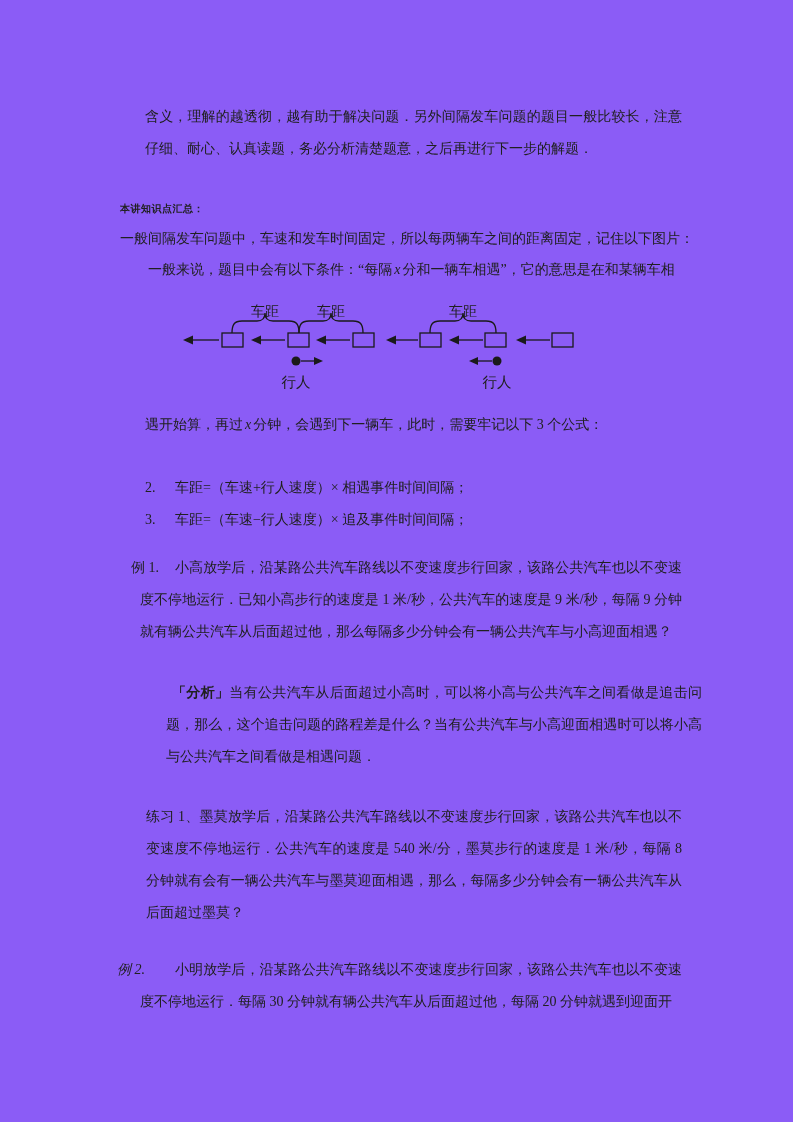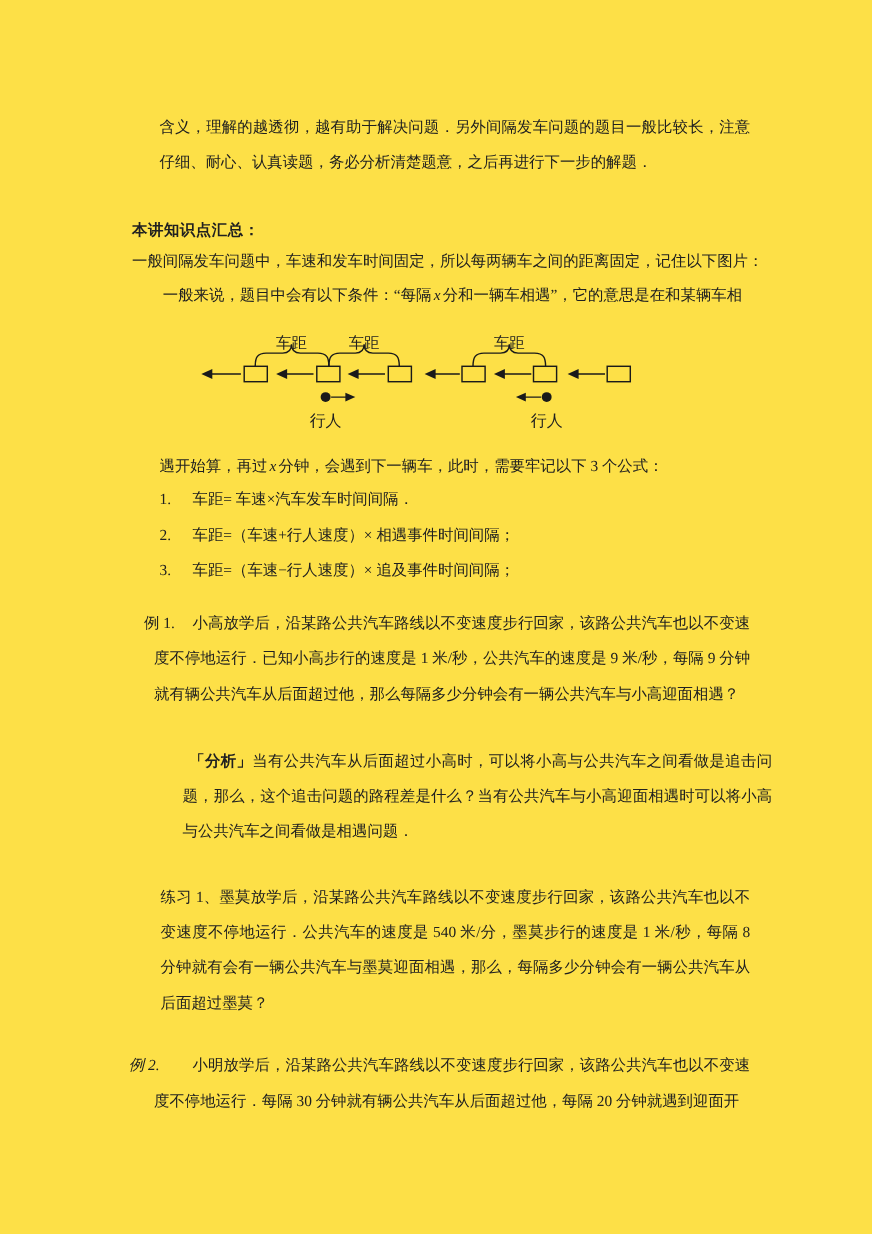--- a/index.html
+++ b/index.html
@@ -1,32 +1,32 @@
 <!DOCTYPE html>
 <html><head>
 <meta charset="utf-8">
 <style>
   html,body { margin:0; padding:0; background:#ffffff; }
   .page {
     position:relative;
     width:793px; height:1122px;
-    background:#fde047;
+    background:#8b5cf6;
     font-family:"Liberation Serif","DejaVu Serif",serif;
     font-size:14px;
     color:#202020;
     overflow:hidden;
   }
   .abs { position:absolute; }
   .para { line-height:32px; text-align:justify; }
   .oneline { line-height:32px; white-space:nowrap; }
   .var { font-style:italic; padding:0 2px; }
   .heading {
     font-family:"Liberation Sans","DejaVu Sans",sans-serif;
     font-weight:bold;
-    font-size:14px;
+    font-size:10px;
     letter-spacing:0.5px;
     line-height:18px;
   }
   .ex-label { position:absolute; line-height:32px; }
   .formula-row { position:absolute; line-height:32px; white-space:nowrap; }
   .fnum { display:inline-block; width:30px; }
   .analysis-label { font-weight:bold; }
   svg text {
     font-family:"Liberation Serif","DejaVu Serif",serif;
     fill:#202020;
@@ -90,23 +90,20 @@
     <text x="331" y="18" font-size="14" text-anchor="middle">车距</text>
     <text x="463" y="18" font-size="14" text-anchor="middle">车距</text>
     <text x="296" y="89" font-size="14.5" text-anchor="middle">行人</text>
     <text x="497" y="89" font-size="14.5" text-anchor="middle">行人</text>
   </svg>
 
   <div class="abs oneline" style="left:145px; top:409px;">
     <span>遇开始算，再过</span><span class="var">x</span><span>分钟，会遇到下一辆车，此时，需要牢记以下 3 个公式：</span>
   </div>
 
-  <div class="formula-row" style="left:145px; top:439px;">
-    <span class="fnum">1.</span><span>车距= 车速×汽车发车时间间隔．</span>
-  </div>
   <div class="formula-row" style="left:145px; top:472px;">
     <span class="fnum">2.</span><span>车距=（车速+行人速度）× 相遇事件时间间隔；</span>
   </div>
   <div class="formula-row" style="left:145px; top:504px;">
     <span class="fnum">3.</span><span>车距=（车速−行人速度）× 追及事件时间间隔；</span>
   </div>
 
   <span class="ex-label" style="left:117px; top:552px;margin-left:14px;">例 1.</span>
   <div class="abs para" style="left:140px; top:552px; width:542px; text-indent:35px;">小高放学后，沿某路公共汽车路线以不变速度步行回家，该路公共汽车也以不变速度不停地运行．已知小高步行的速度是 1 米/秒，公共汽车的速度是 9 米/秒，每隔 9 分钟就有辆公共汽车从后面超过他，那么每隔多少分钟会有一辆公共汽车与小高迎面相遇？</div>
 

